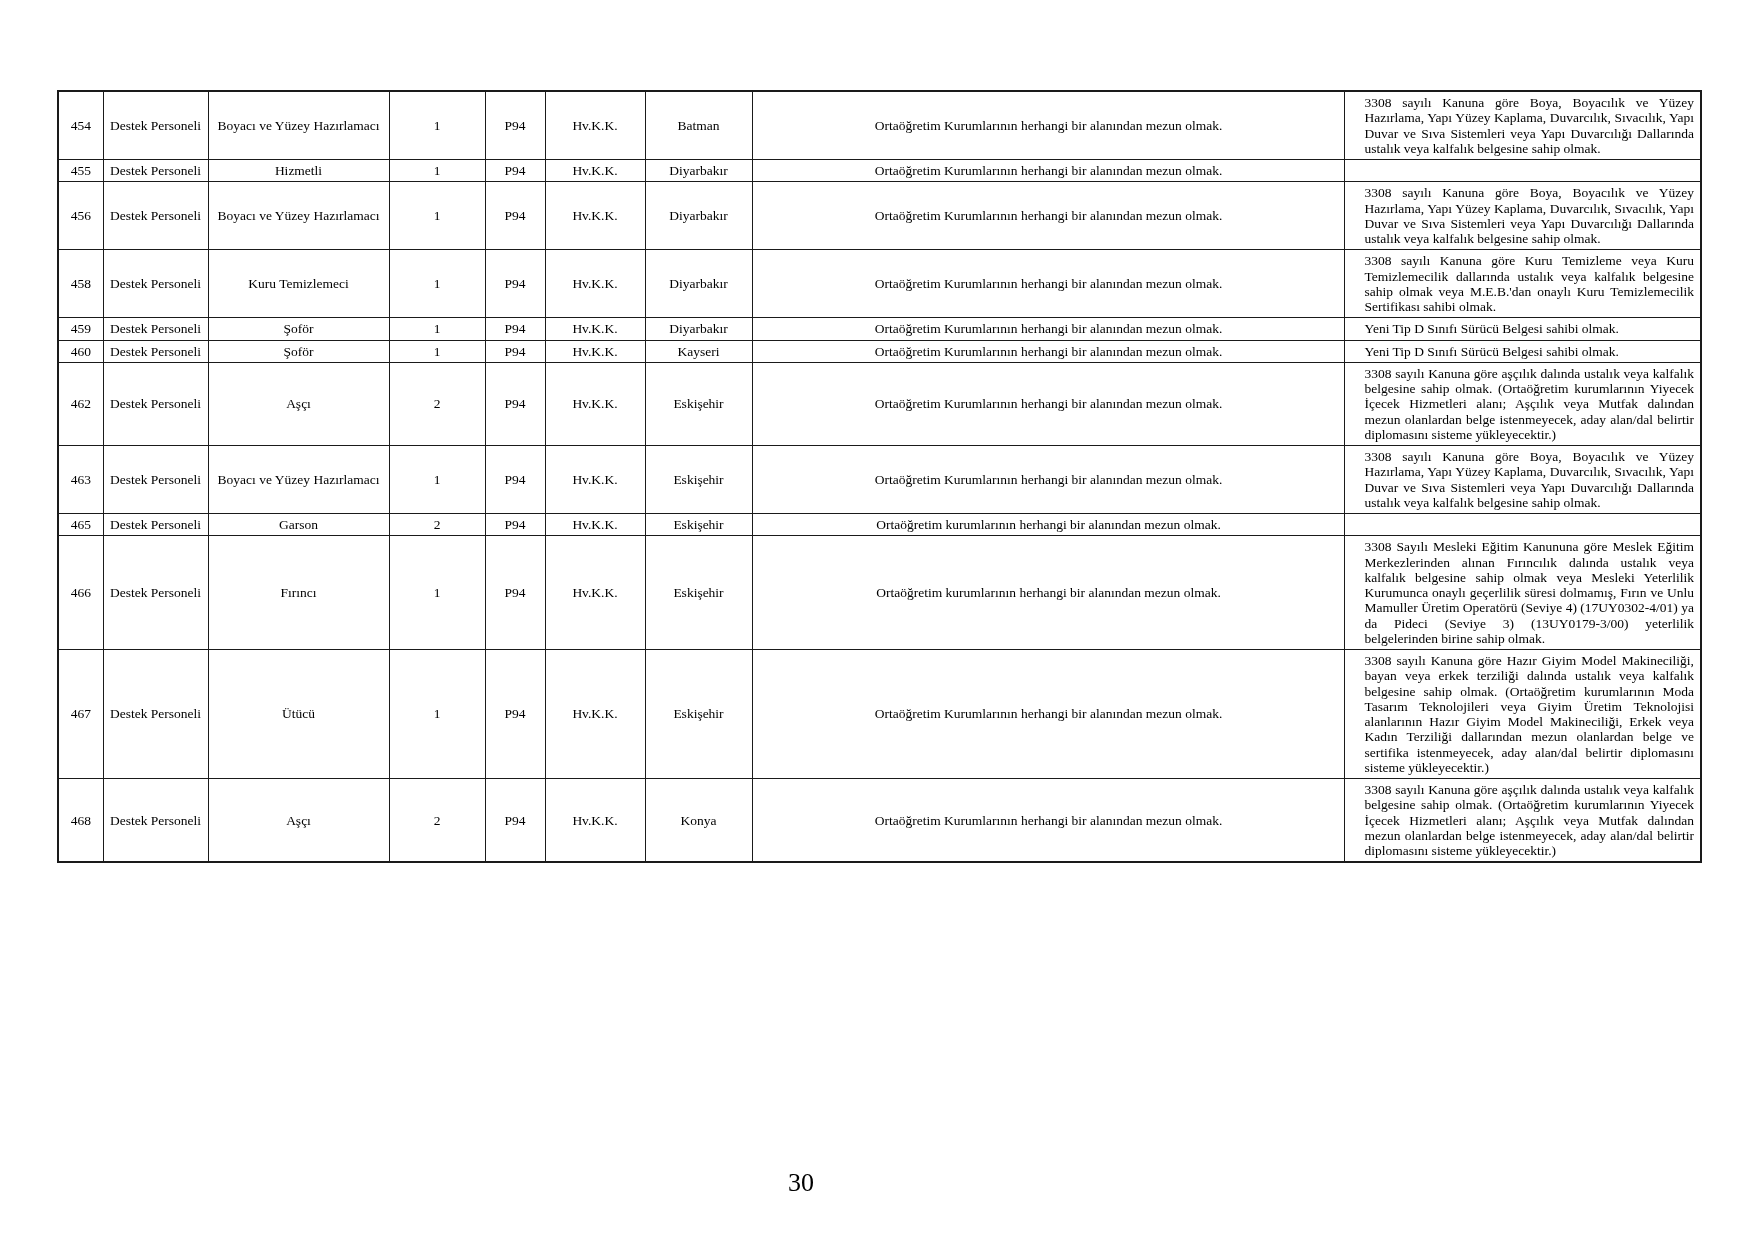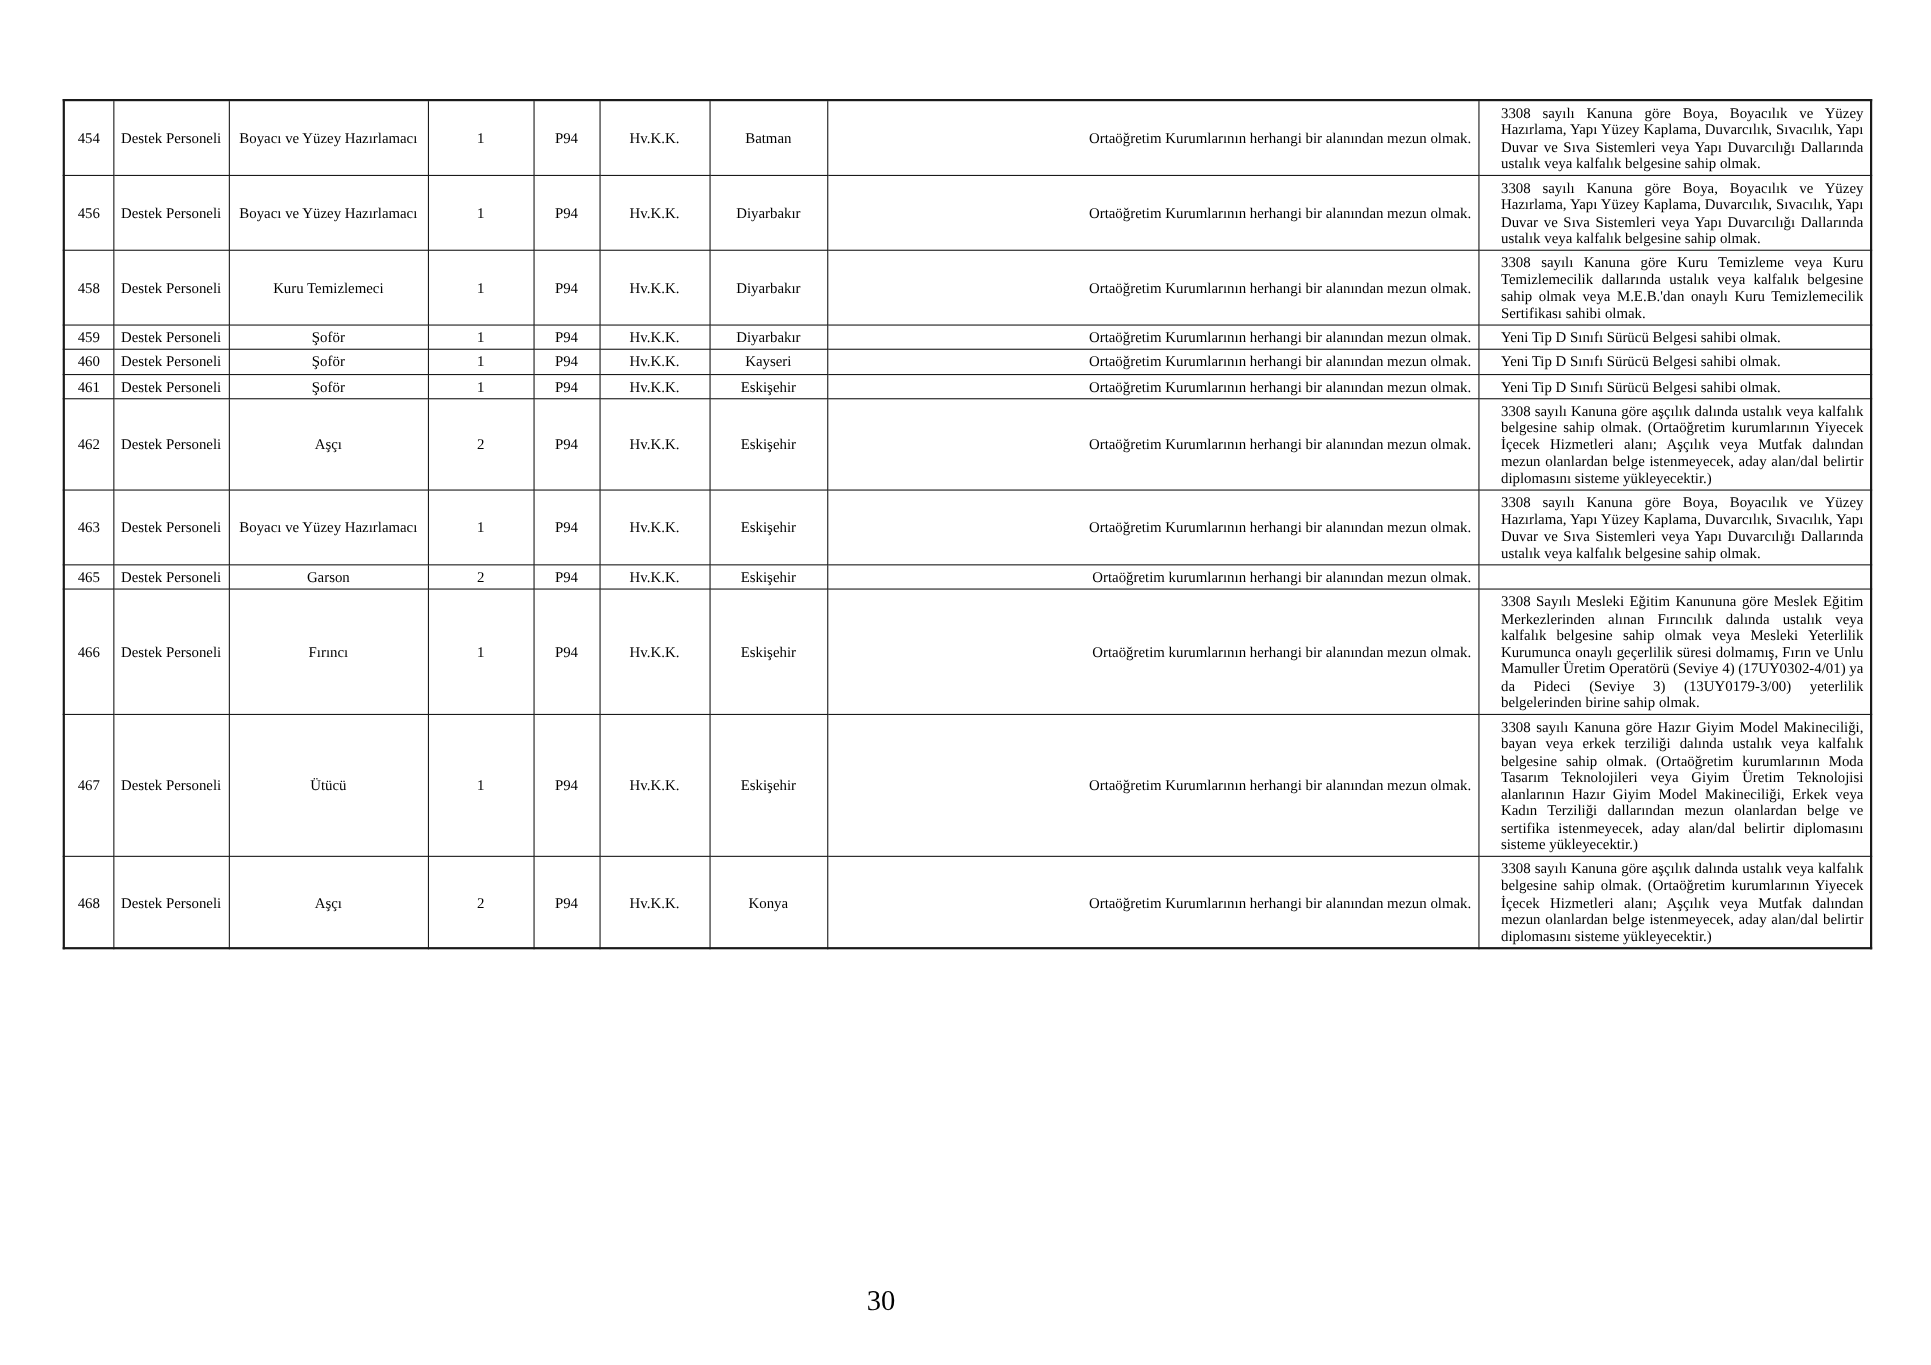--- a/index.html
+++ b/index.html
@@ -30,21 +30,21 @@
   table.positions td {
     border: 1px solid #1a1a1a;
     font-size: 13.5px;
     line-height: 1.13;
     padding: 3px 6px;
     vertical-align: middle;
     text-align: center;
     word-wrap: break-word;
   }
   table.positions td.req {
-    text-align: right;
+    text-align: center;
     padding-left: 7px;
     margin-left: 40px;
   }
   table.positions td.detail {
     text-align: justify;
     text-justify: inter-word;
     padding-left: 20px;
     padding-right: 6px;
     vertical-align: middle;
   }
@@ -89,20 +89,31 @@
       <td>Destek Personeli</td>
       <td>Boyacı ve Yüzey Hazırlamacı</td>
       <td class="count-cell">1</td>
       <td class="code-cell">P94</td>
       <td>Hv.K.K.</td>
       <td>Batman</td>
       <td class="req">Ortaöğretim Kurumlarının herhangi bir alanından mezun olmak.</td>
       <td class="detail">3308 sayılı Kanuna göre Boya, Boyacılık ve Yüzey Hazırlama, Yapı Yüzey Kaplama, Duvarcılık, Sıvacılık, Yapı Duvar ve Sıva Sistemleri veya Yapı Duvarcılığı Dallarında ustalık veya kalfalık belgesine sahip olmak.</td>
     </tr>
 
+    <tr>
+      <td class="no-cell">455</td>
+      <td>Destek Personeli</td>
+      <td>Hizmetli</td>
+      <td class="count-cell">1</td>
+      <td class="code-cell">P94</td>
+      <td>Hv.K.K.</td>
+      <td>Diyarbakır</td>
+      <td class="req">Ortaöğretim Kurumlarının herhangi bir alanından mezun olmak.</td>
+      <td class="detail"></td>
+    </tr>
 
     <tr>
       <td class="no-cell">456</td>
       <td>Destek Personeli</td>
       <td>Boyacı ve Yüzey Hazırlamacı</td>
       <td class="count-cell">1</td>
       <td class="code-cell">P94</td>
       <td>Hv.K.K.</td>
       <td>Diyarbakır</td>
       <td class="req">Ortaöğretim Kurumlarının herhangi bir alanından mezun olmak.</td>
@@ -139,31 +150,20 @@
       <td>Destek Personeli</td>
       <td>Şoför</td>
       <td class="count-cell">1</td>
       <td class="code-cell">P94</td>
       <td>Hv.K.K.</td>
       <td>Kayseri</td>
       <td class="req">Ortaöğretim Kurumlarının herhangi bir alanından mezun olmak.</td>
       <td class="detail">Yeni Tip D Sınıfı Sürücü Belgesi sahibi olmak.</td>
     </tr>
 
-    <tr>
-      <td class="no-cell">461</td>
-      <td>Destek Personeli</td>
-      <td>Şoför</td>
-      <td class="count-cell">1</td>
-      <td class="code-cell">P94</td>
-      <td>Hv.K.K.</td>
-      <td>Eskişehir</td>
-      <td class="req">Ortaöğretim Kurumlarının herhangi bir alanından mezun olmak.</td>
-      <td class="detail">Yeni Tip D Sınıfı Sürücü Belgesi sahibi olmak.</td>
-    </tr>
 
     <tr>
       <td class="no-cell">462</td>
       <td>Destek Personeli</td>
       <td>Aşçı</td>
       <td class="count-cell">2</td>
       <td class="code-cell">P94</td>
       <td>Hv.K.K.</td>
       <td>Eskişehir</td>
       <td class="req">Ortaöğretim Kurumlarının herhangi bir alanından mezun olmak.</td>

